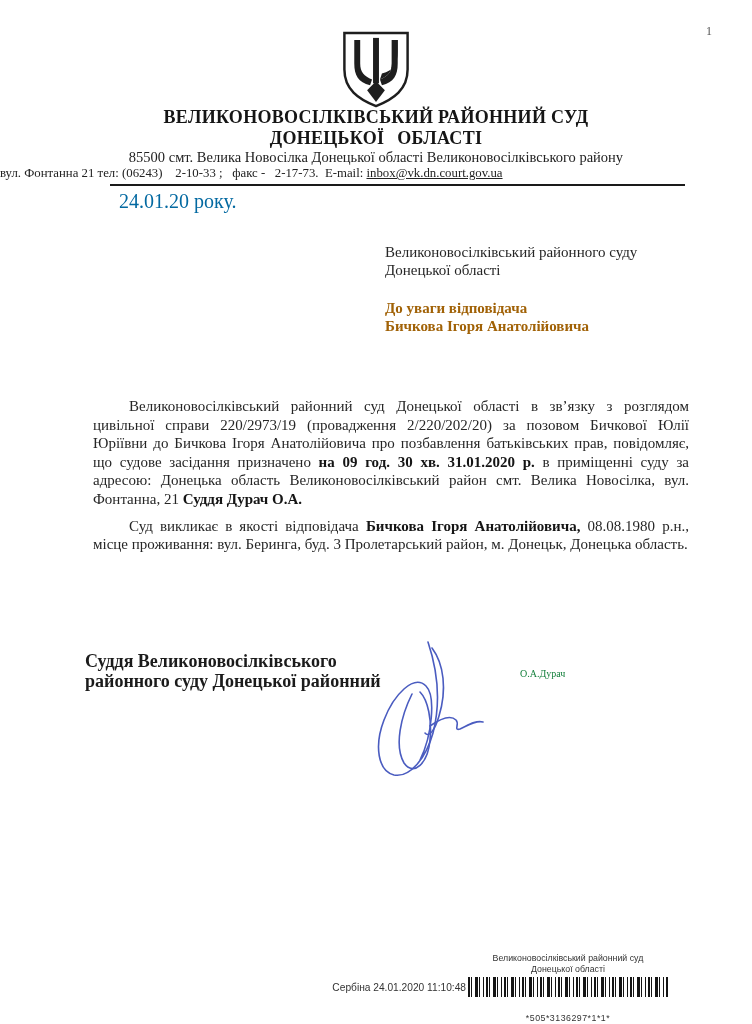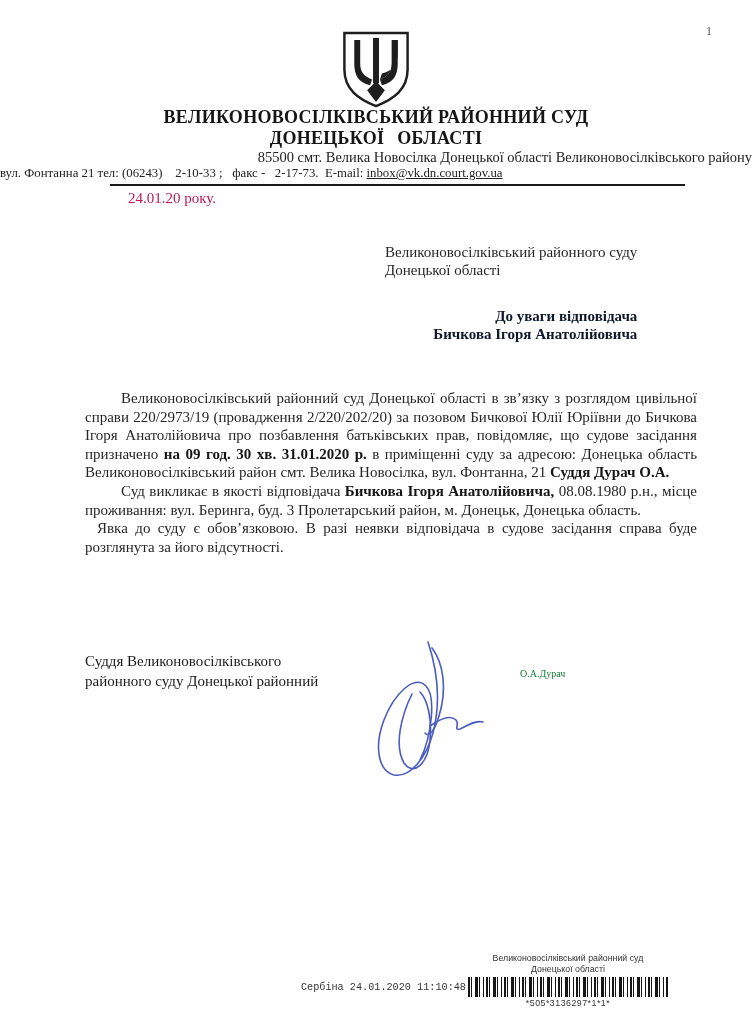--- a/index.html
+++ b/index.html
@@ -21,53 +21,53 @@
     width:78px;height:79px;
   }
   .court-name{
     position:absolute;top:107px;left:0;width:100%;
     text-align:center;font-weight:bold;font-size:18px;line-height:21px;
     color:#151515;letter-spacing:.3px;
   }
   .court-name .line2{word-spacing:.45em;}
   .hdr-address{
     position:absolute;top:149px;left:0;width:100%;
-    text-align:right;font-size:14.5px;color:#222;
+    text-align:center;font-size:14.5px;color:#222;
   }
   .hdr-contact{
     position:absolute;top:166px;left:0;width:100%;
     text-align:left;font-size:12.8px;color:#222;
     white-space:pre-wrap;
   }
   .hdr-contact .email{text-decoration:underline;}
   .rule{
     position:absolute;top:184px;left:110px;width:575px;height:2px;
     background:#1a1a1a;
   }
   .date-line{
-    position:absolute;top:190px;left:128px;
-    font-size:15px;color:#be185d;
+    position:absolute;top:190px;left:119px;
+    font-size:20px;color:#0369a1;
   }
   .recipient{
     position:absolute;top:243px;left:385px;
     font-size:15px;line-height:18px;
   }
   .attention{
-    margin-top:28px;font-weight:bold;color:#0f172a;text-align:right;
+    margin-top:20px;font-weight:bold;color:#a16207;
   }
   .body-text{
     position:absolute;top:389px;left:85px;width:612px;
     font-size:15px;line-height:18.6px;text-align:justify;
   }
-  .body-text p{margin:0;text-indent:36px;}
+  .body-text p{margin:8px;text-indent:36px;}
   .body-text p.small-indent{text-indent:12px;}
   .body-text b{color:#151515;}
   .sig-block{
     position:absolute;top:652px;left:85px;
-    font-weight:normal;font-size:15px;line-height:19.5px;color:#1b1b1b;
+    font-weight:bold;font-size:18px;line-height:19.5px;color:#1b1b1b;
   }
   .sig-name{
     position:absolute;top:668px;left:520px;
     font-weight:normal;font-size:10px;color:#15803d;
   }
   .signature{
     position:absolute;top:636px;left:370px;width:135px;height:152px;
   }
   .footer{
     position:absolute;top:953px;left:468px;width:200px;
@@ -80,25 +80,25 @@
     margin-top:3px;height:20px;width:200px;
     background:
       repeating-linear-gradient(90deg,
         #151515 0 2px, #fff 2px 3px,
         #151515 3px 4px, #fff 4px 7px,
         #151515 7px 10px, #fff 10px 11px,
         #151515 11px 12px, #fff 12px 15px,
         #151515 15px 16px, #fff 16px 18px);
   }
   .barcode-caption{
-    font-size:8.8px;letter-spacing:.5px;margin-top:1px;white-space:nowrap;
+    font-size:8.8px;letter-spacing:.5px;margin-top:16px;white-space:nowrap;
   }
   .stamp{
     position:absolute;top:982px;right:286px;
-    font-family:Liberation Mono, monospace;
+    font-family:Liberation Sans, sans-serif;
     font-size:10.2px;color:#333;white-space:nowrap;
   }
 </style>
 </head>
 <body>
 
 <div class="page">
 
   <div class="page-number">1</div>
 
@@ -129,21 +129,20 @@
     <div>Донецької області</div>
     <div class="attention">
       <div>До уваги відповідача</div>
       <div>Бичкова Ігоря Анатолійовича</div>
     </div>
   </div>
 
   <div class="body-text">
     <p><span>Великоновосілківський районний суд Донецької області в зв’язку з розглядом цивільної справи 220/2973/19 (провадження 2/220/202/20) за позовом Бичкової Юлії Юріївни до Бичкова Ігоря Анатолійовича про позбавлення батьківських прав, повідомляє, що судове засідання призначено </span><b>на 09 год. 30 хв.  31.01.2020 р.</b><span> в приміщенні суду за адресою: Донецька область Великоновосілківський район  смт. Велика Новосілка, вул. Фонтанна, 21 </span><b>Суддя  Дурач О.А.</b></p>
     <p><span>Суд викликає в якості відповідача </span><b>Бичкова Ігоря Анатолійовича,</b><span> 08.08.1980 р.н., місце проживання: вул. Беринга, буд. 3 Пролетарський район,  м. Донецьк,  Донецька область.</span></p>
-    <p class="small-indent">Явка до суду є обов’язковою. В разі неявки відповідача в судове засідання справа буде розглянута за його відсутності.</p>
   </div>
 
   <div class="sig-block">
     <div>Суддя Великоновосілківського</div>
     <div>районного суду Донецької районний</div>
   </div>
 
   <svg class="signature" viewBox="0 0 135 152" xmlns="http://www.w3.org/2000/svg">
     <g fill="none" stroke="#4a5cc0" stroke-width="1.6" stroke-linecap="round">
       <path d="M58 6 C66 30 72 62 63 97 C56 122 40 142 24 139 C8 135 4 110 14 84 C24 58 44 38 56 50 C66 60 62 100 50 124"></path>

